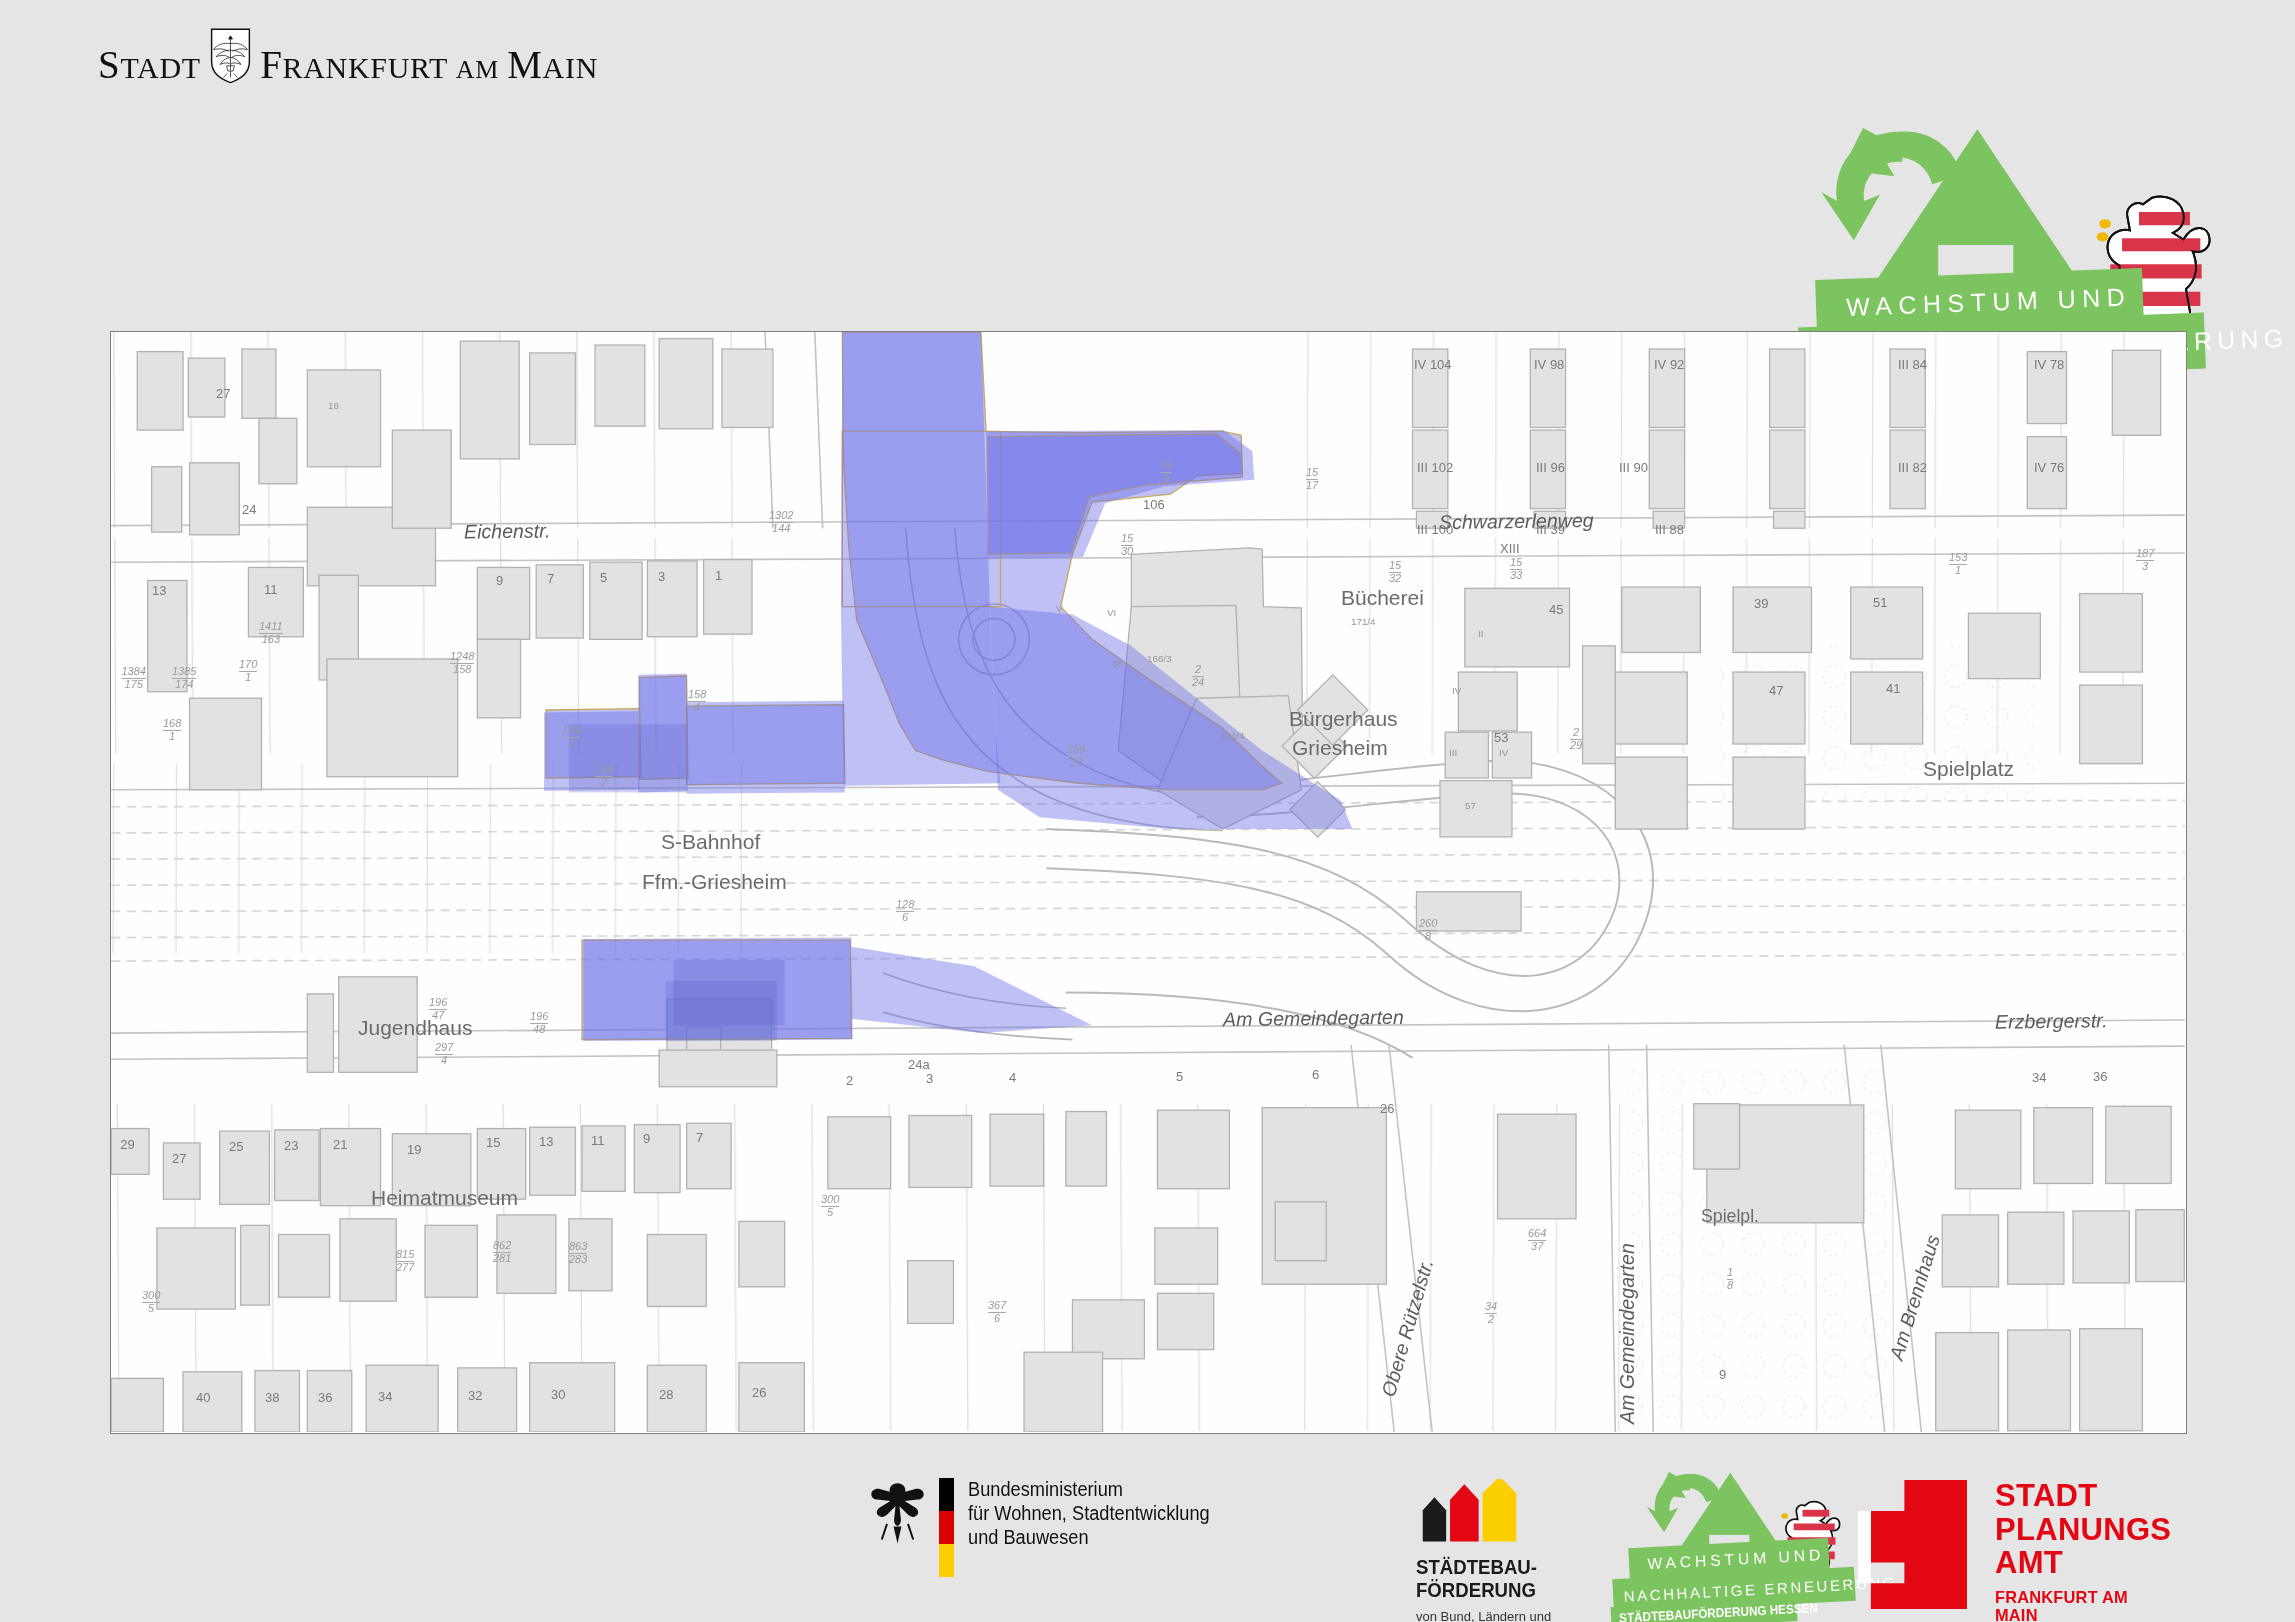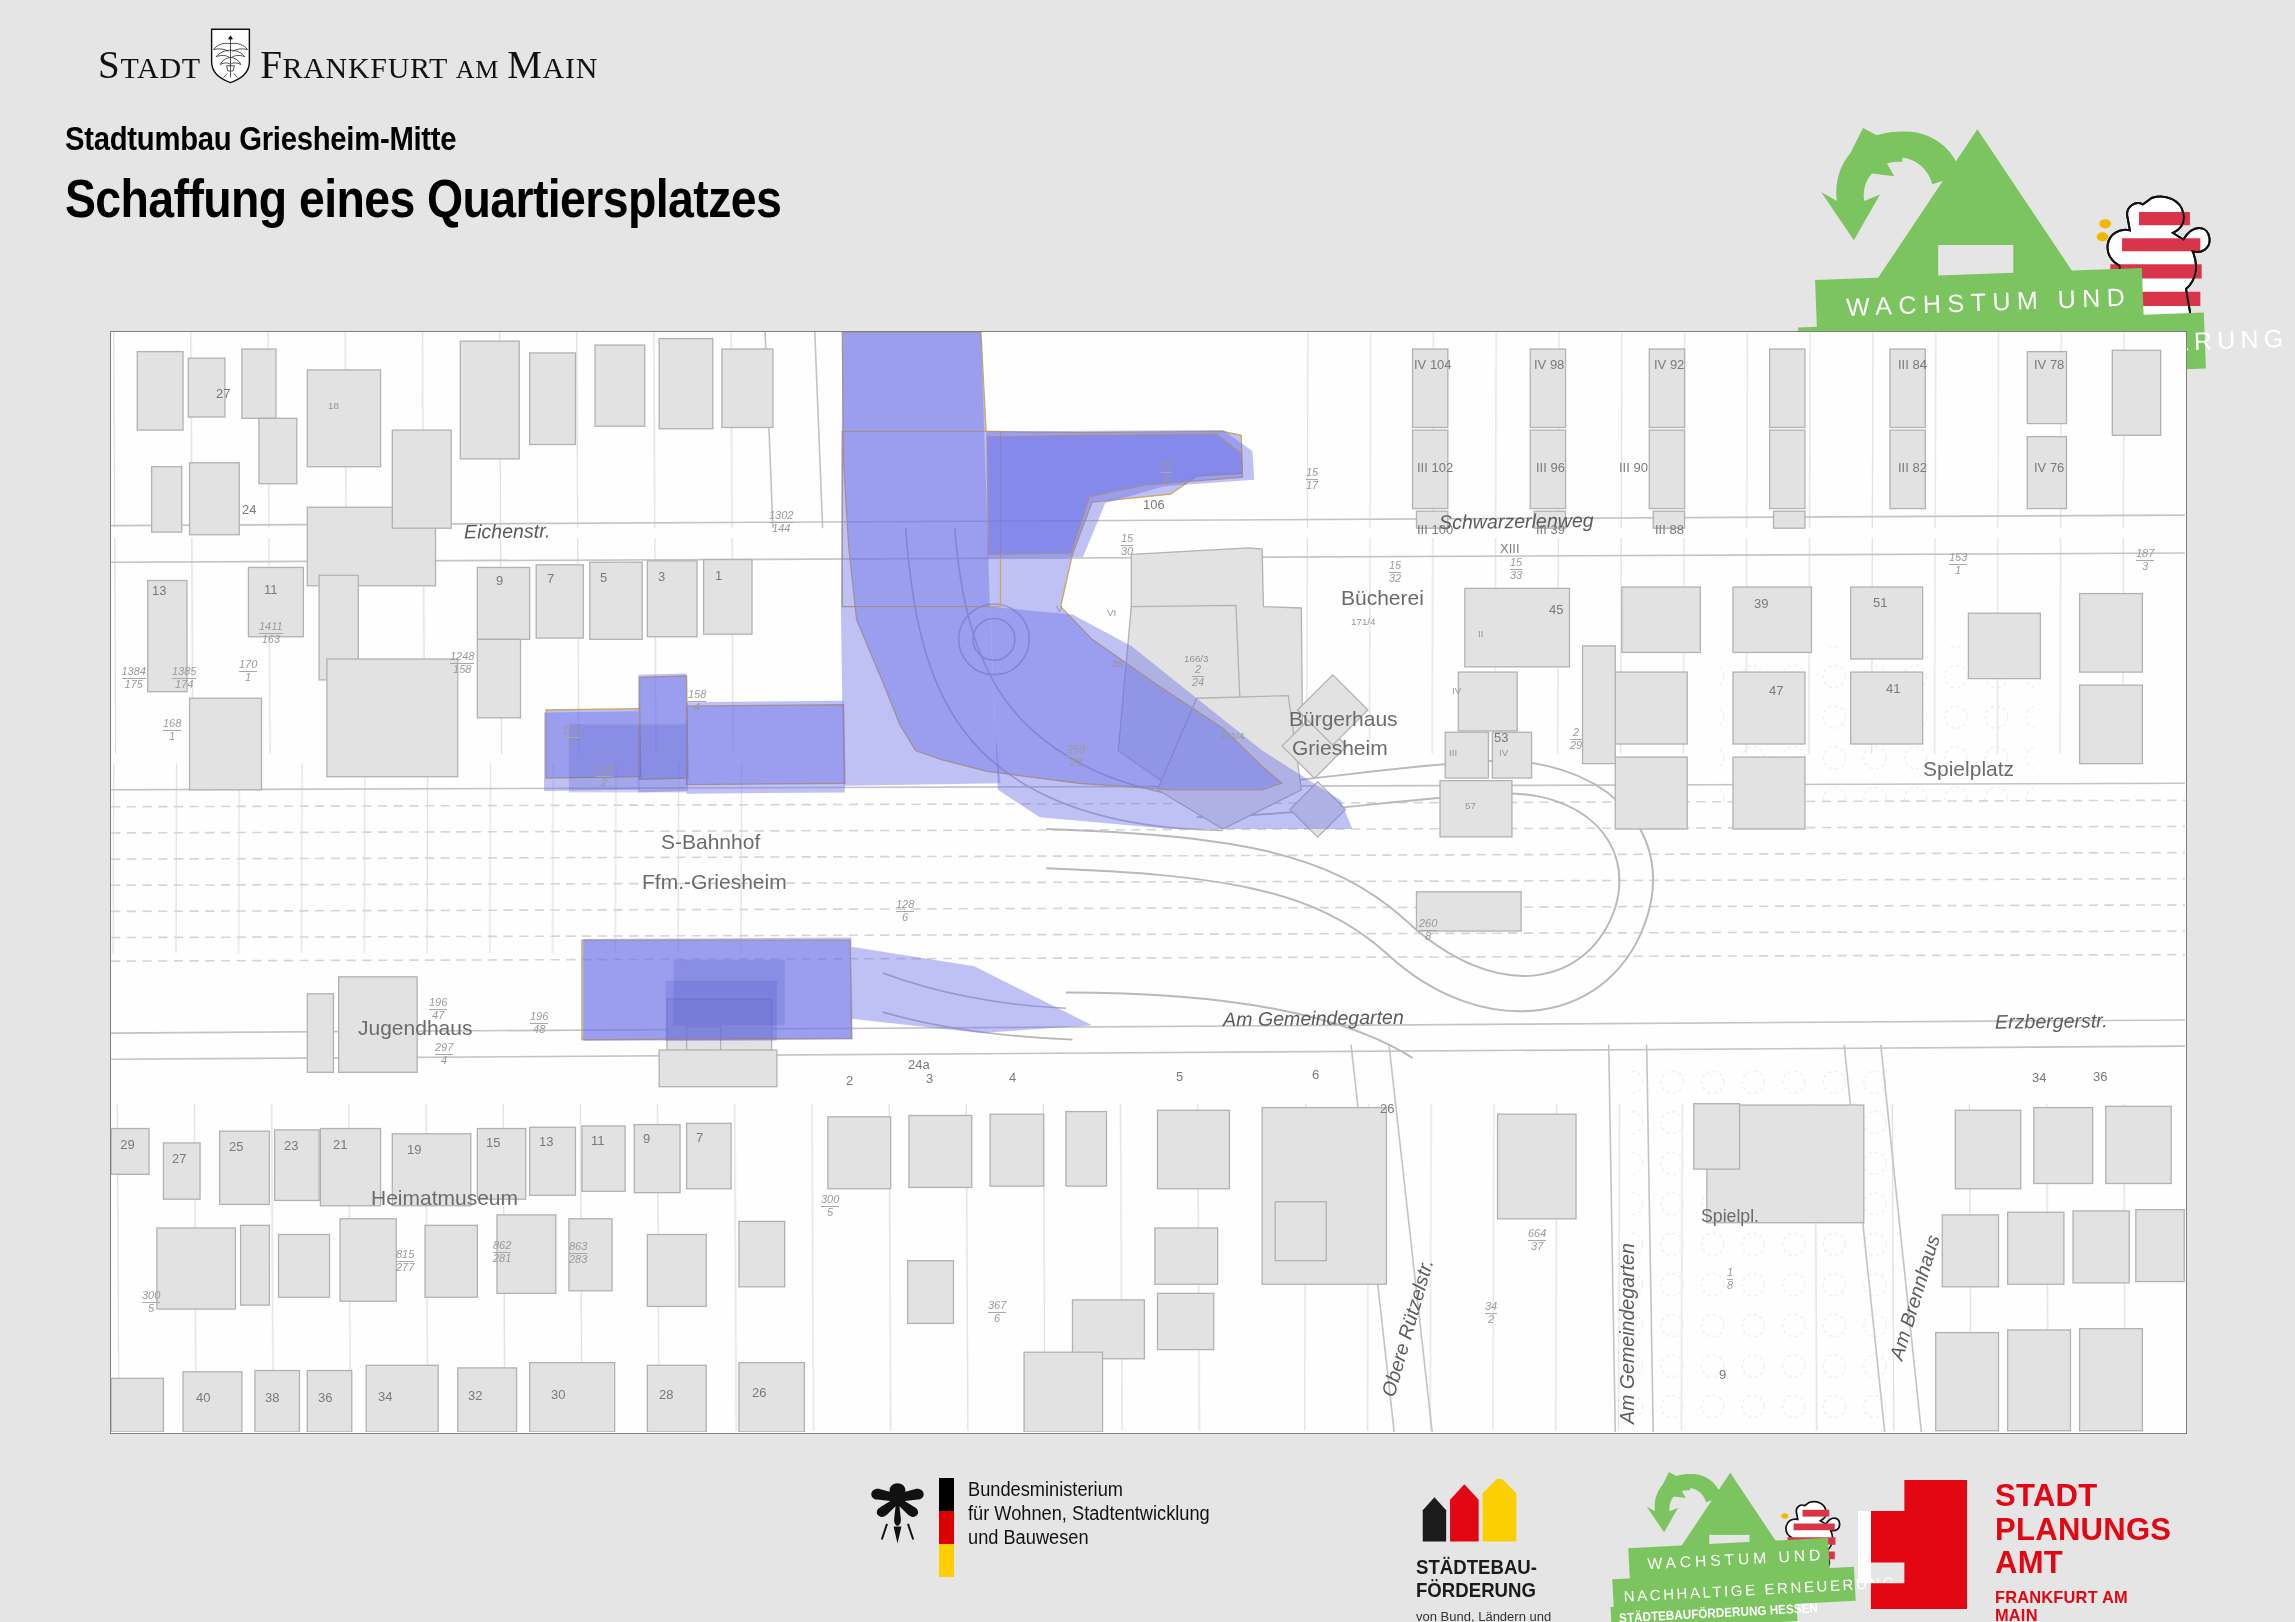--- a/index.html
+++ b/index.html
@@ -102,24 +102,20 @@
         <path d="M31 45 C24 46 18 50 15 56 C21 53 27 53 30 55"></path>
         <path d="M31 45 C38 46 44 50 47 56 C41 53 35 53 32 55"></path>
         <path d="M25 58 h12 l-2 8 h-8 z"></path>
         <path d="M31 66 v10"></path>
         <path d="M26 70 l-6 6 M36 70 l6 6"></path>
       </g>
     </svg>
     <div class="word"><span class="cap">F</span>RANKFURT <span style="font-size:26px">AM</span> <span class="cap">M</span>AIN</div>
   </div>
 
-  <div class="title-block">
-    <div class="subtitle">Stadtumbau Griesheim-Mitte</div>
-    <div class="maintitle">Schaffung eines Quartiersplatzes</div>
-  </div>
 
   <div class="wachstum">
     <svg class="mark" width="275" height="183" viewBox="0 0 420 280">
       <path d="M245 8 L400 240 L300 240 L300 185 L190 185 L245 8 Z" fill="#7cc45f"></path>
       <path d="M245 8 L90 240 L185 240 L185 185 L295 185 Z" fill="#7cc45f"></path>
       <path d="M30 118 C22 56 70 8 132 12 L130 58 C96 54 66 82 72 118 L96 108 L56 178 L6 104 Z" fill="#7cc45f"></path>
       <path d="M96 20 C150 -4 208 26 220 78 L176 92 C168 60 134 42 104 56 L118 80 L38 70 L70 6 Z" fill="#7cc45f"></path>
     </svg>
     <svg class="lion" width="137" height="150" viewBox="0 0 210 230">
       <g fill="#fff" stroke="#111" stroke-width="3">
@@ -534,21 +530,21 @@
         <b>300</b><span>5</span></div>
       <div class="mlabel frac" style="left:1374px;top:969px">
         <b>34</b><span>2</span></div>
       <div class="mlabel frac" style="left:785px;top:567px">
         <b>128</b><span>6</span></div>
       <div class="mlabel frac" style="left:658px;top:178px">
         <b>1302</b><span>144</span></div>
 
       <div class="mlabel hn-sm" style="left:217px;top:68px">18</div>
       <div class="mlabel hn-sm" style="left:1240px;top:284px">171/4</div>
-      <div class="mlabel hn-sm" style="left:1073px;top:321px">166/3</div>
+      <div class="mlabel hn-sm" style="left:1036px;top:321px">166/3</div>
       <div class="mlabel hn-sm" style="left:1109px;top:398px">171/4</div>
       <div class="mlabel hn-sm" style="left:1367px;top:296px">II</div>
       <div class="mlabel hn-sm" style="left:1341px;top:353px">IV</div>
       <div class="mlabel hn-sm" style="left:1338px;top:415px">III</div>
       <div class="mlabel hn-sm" style="left:1388px;top:415px">IV</div>
       <div class="mlabel hn-sm" style="left:1354px;top:468px">57</div>
       <div class="mlabel hn-sm" style="left:945px;top:271px">V</div>
       <div class="mlabel hn-sm" style="left:996px;top:275px">VI</div>
       <div class="mlabel hn-sm" style="left:1001px;top:326px">35</div>
 

